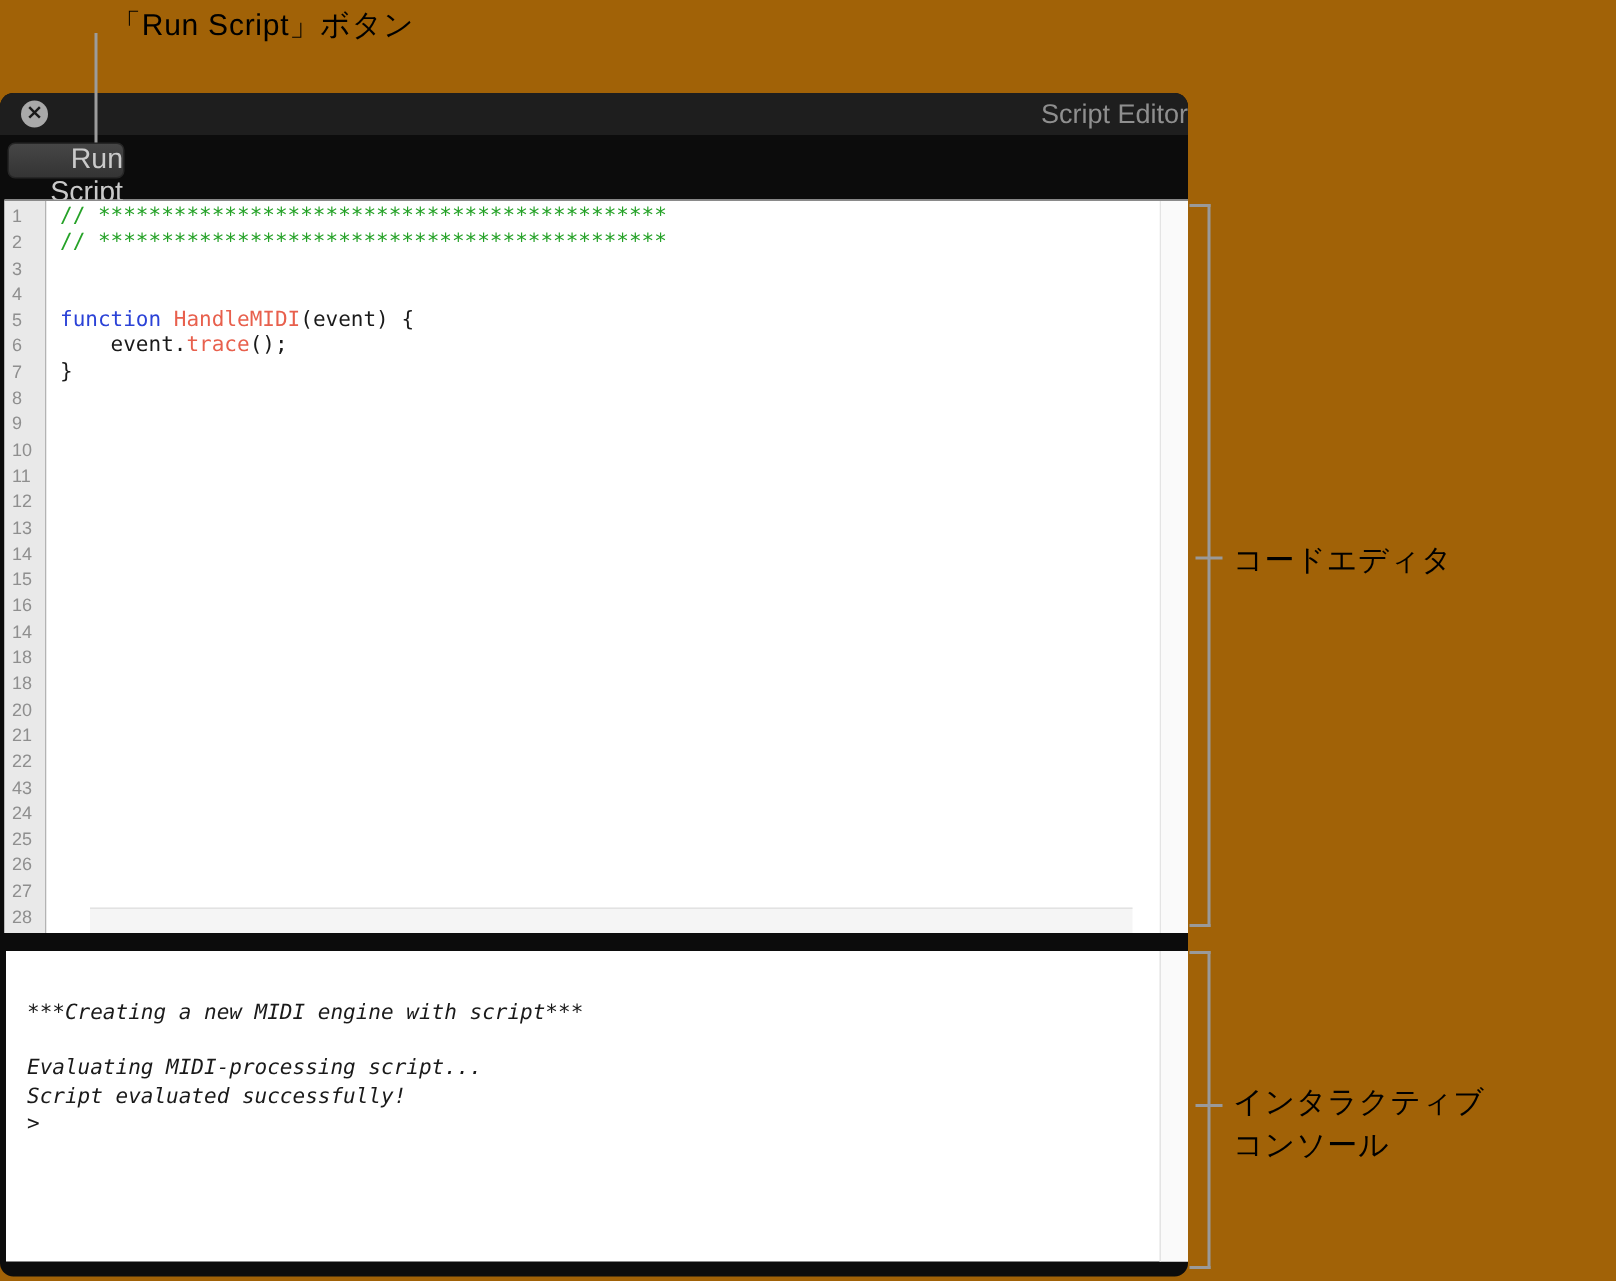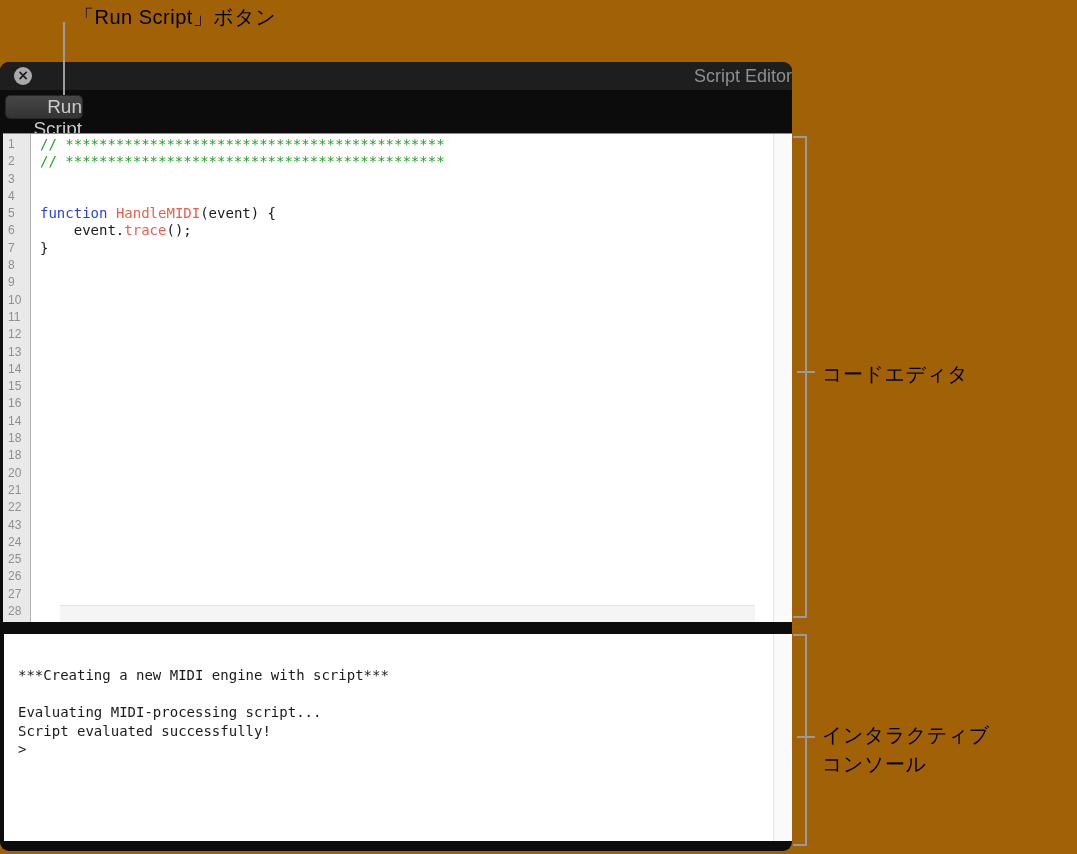--- a/index.html
+++ b/index.html
@@ -69,21 +69,21 @@
     background:#f5f5f5;border-top:1px solid #e2e2e2;
   }
   
   .console{
     position:absolute;left:4px;top:572px;width:788px;height:207px;
     background:#ffffff;display:flex;flex-direction:row;box-sizing:border-box;
   }
   .console-text{
     flex:1;padding:32px 0 0 14px;white-space:pre;color:#1a1a1a;
     font-family:"DejaVu Sans Mono","Liberation Mono",monospace;
-    font-size:14px;line-height:18.6px;overflow:hidden;
+    font-size:14px;line-height:18.6px;overflow:hidden;font-style:italic;
   }
   .console .vscroll{height:100%;}
 </style>
 </head>
 <body>
 
 <div class="page">
 
   <div class="annot annot-top">「Run Script」ボタン</div>
   <div class="leader-top"></div>

